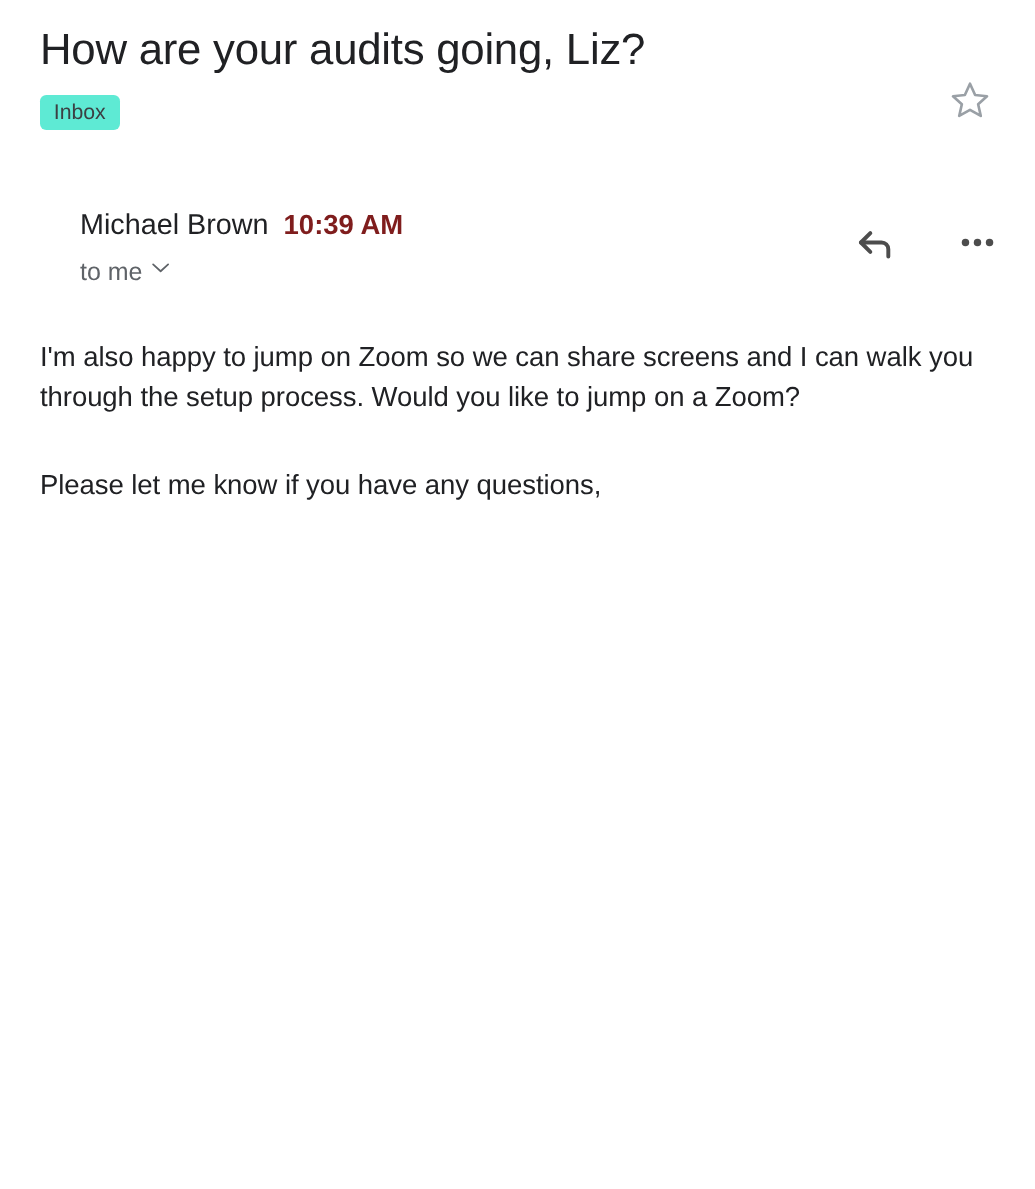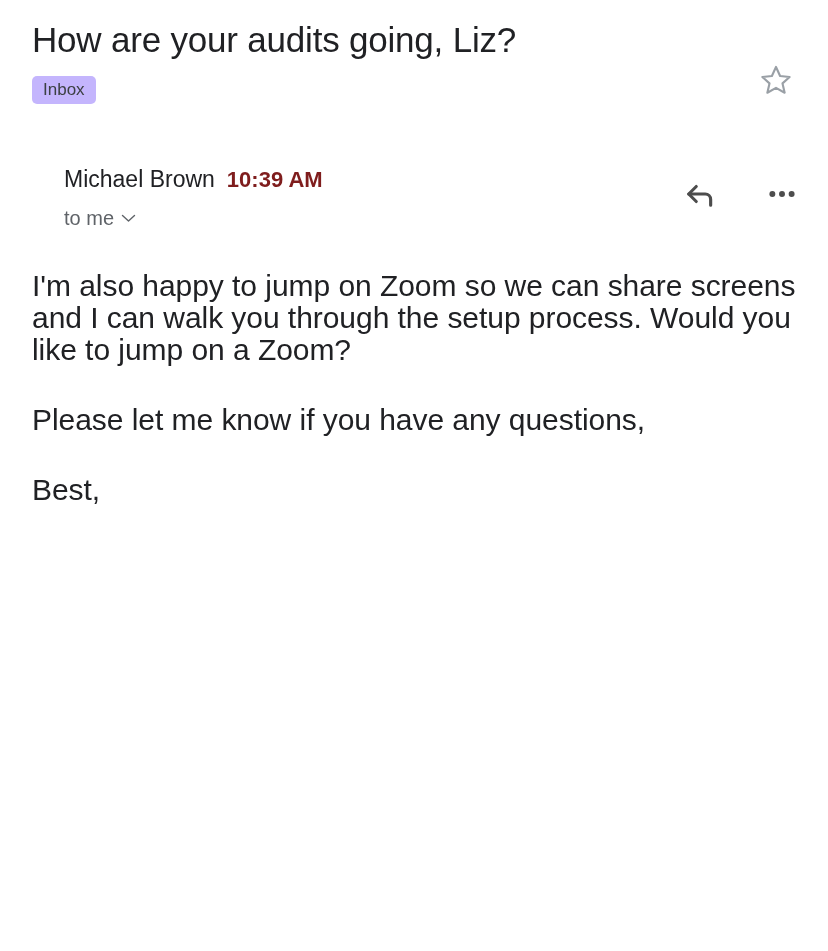--- a/index.html
+++ b/index.html
@@ -37,21 +37,21 @@
     color: #202124;
     letter-spacing: -0.2px;
     margin: 0;
     max-width: 700px;
     white-space: nowrap;
   }
   .label-chip {
     display: inline-block;
     margin-top: 14px;
     padding: 5px 11px 6px 11px;
-    background: #c4b5fd;
+    background: #5eead4;
     color: #3c4043;
     font-size: 17px;
     line-height: 1;
     border-radius: 5px;
     font-weight: 400;
   }
 
   .star-button {
     position: absolute;
     top: 58px;
@@ -84,21 +84,21 @@
     line-height: 1.2;
   }
   .sender-time {
     font-size: 22px;
     color: #7f1d1d;
     font-weight: 700;
     line-height: 1.2;
   }
   .recipient-line {
     display: flex;
-    align-items: center;
+    align-items: flex-start;
     gap: 7px;
     margin-top: 13px;
     cursor: pointer;
     width: fit-content;
   }
   .recipient-text {
     font-size: 20px;
     color: #5f6368;
     line-height: 1.2;
   }
@@ -130,21 +130,21 @@
   }
   .body-para {
     font-size: 28px;
     line-height: 40px;
     color: #202124;
     margin: 0 0 40px 0;
     font-weight: 400;
     letter-spacing: -0.15px;
   }
   .body-para-small {
-    font-size: 30px;
+    font-size: 22px;
     line-height: 32px;
     color: #202124;
     margin: 0 0 38px 0;
     font-weight: 400;
     letter-spacing: -0.05px;
   }
   .body-para-small:last-child { margin-bottom: 0; }
 
   .body-link {
     color: #3f6fa8;
@@ -208,16 +208,15 @@
   </div>
 
   <div class="message-body">
 
 
 
     <p class="body-para-small">I'm also happy to jump on Zoom so we can share screens and I can walk you through the setup process. Would you like to jump on a Zoom?</p>
 
     <p class="body-para-small">Please let me know if you have any questions,</p>
 
-    <p class="body-para-small">Best,</p>
   </div>
 
 </div>
 
 </body></html>

